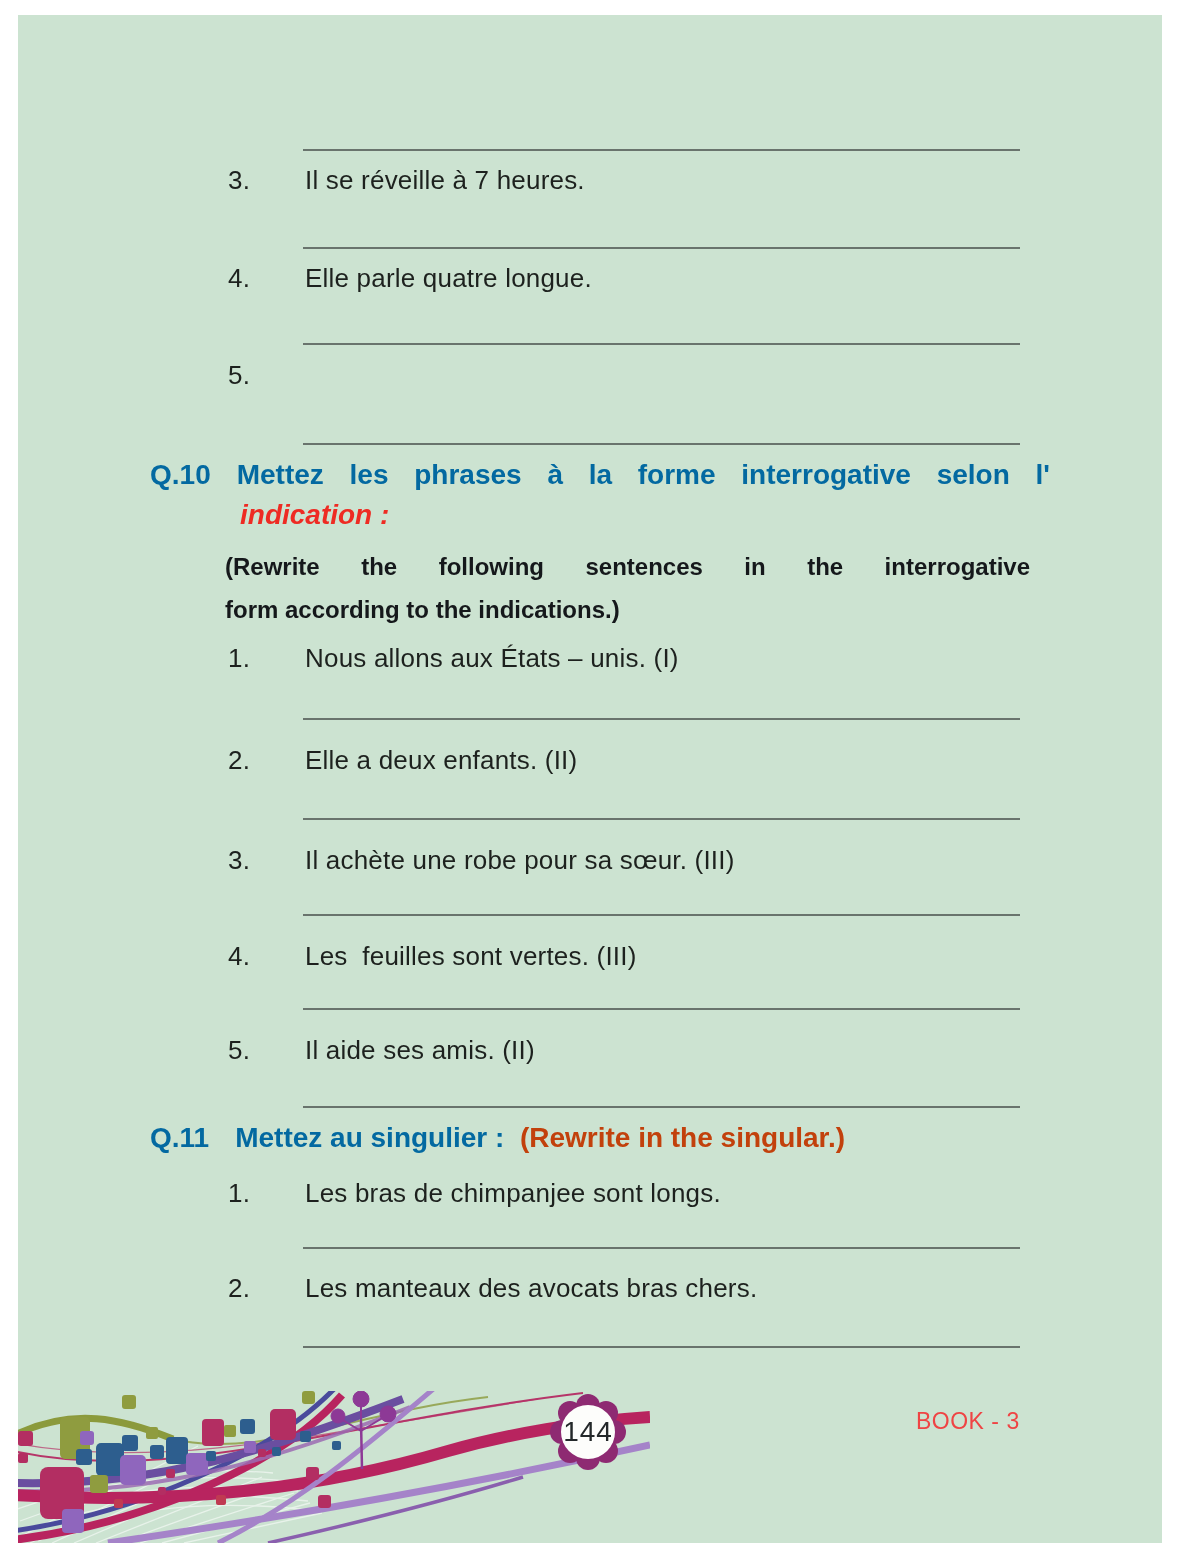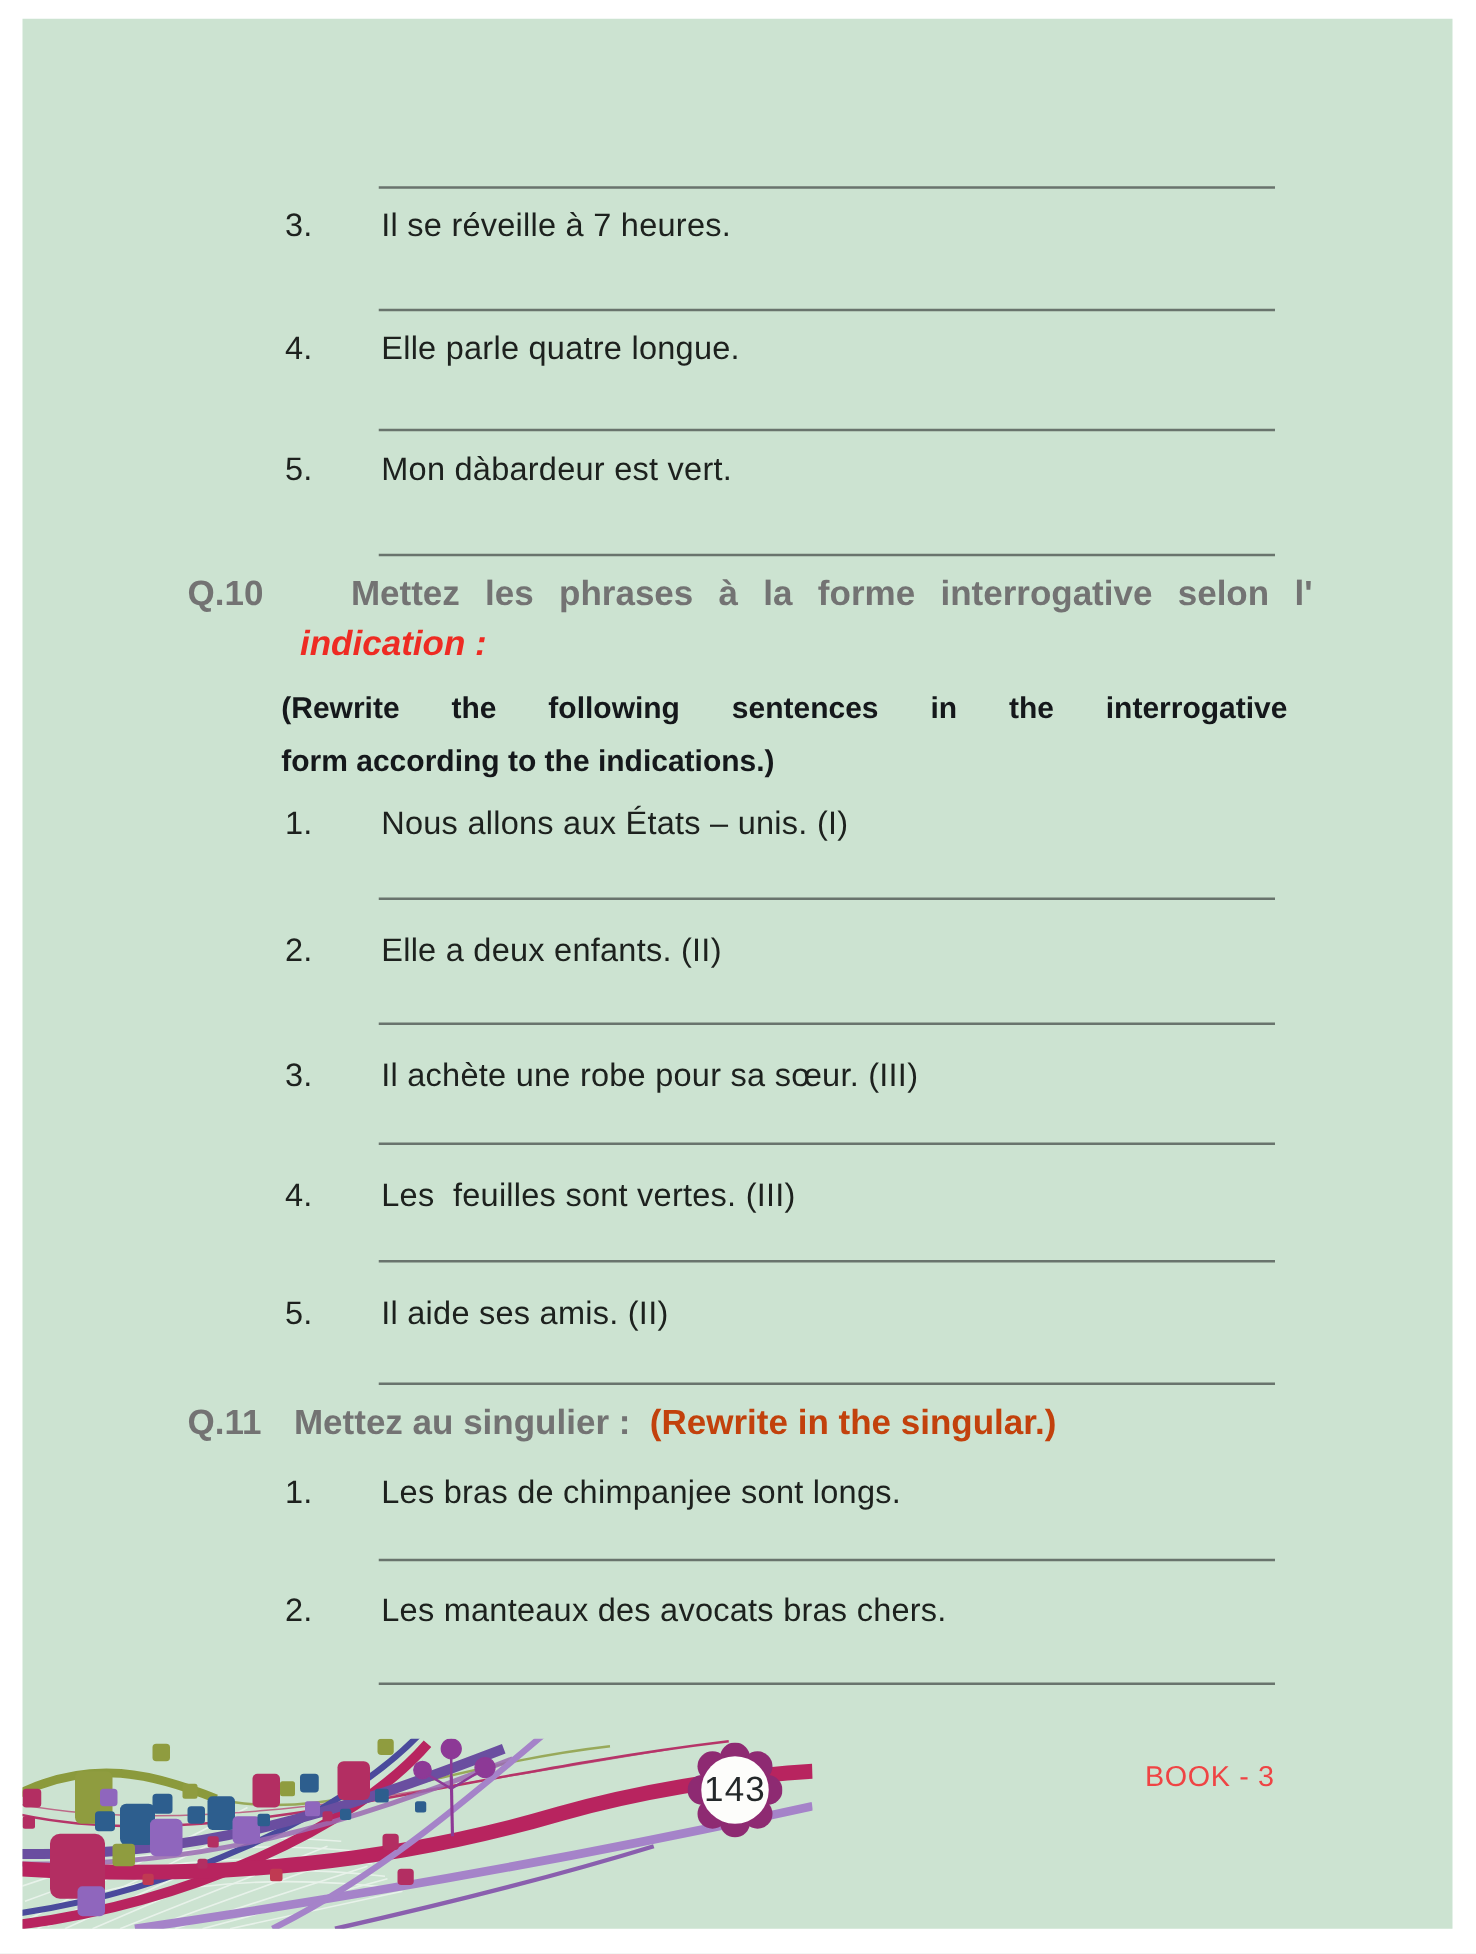--- a/index.html
+++ b/index.html
@@ -24,21 +24,21 @@
     position:absolute;left:228px;display:flex;
     font-size:26px;line-height:40px;color:#1d211e;
     letter-spacing:0.2px;
   }
   .item .num{width:77px;flex:0 0 77px;}
   .item .txt{white-space:pre-wrap;}
   .q-head{
     position:absolute;left:150px;width:900px;display:flex;
     font-weight:bold;font-size:28px;line-height:38px;
   }
-  .red{color:#737373;gap:44px;}
+  .red{color:#0369a1;}
   .blacktxt{color:#c2410c;}
   .q-label{flex:0 0 auto;margin-right:26px;}
   .just{flex:1 1 auto;text-align:justify;text-align-last:justify;}
   .sub-red{
     position:absolute;left:240px;font-weight:bold;font-size:28px;color:#ee2b23;font-style:italic;
   }
   .en-head{
     position:absolute;left:225px;width:805px;
     font-weight:bold;font-size:24px;line-height:38px;color:#15181b;
   }
@@ -70,21 +70,20 @@
     <span class="txt">Il se réveille à 7 heures.</span>
   </div>
   <div class="ansline" style="top:247px"></div>
   <div class="item" style="top:258px">
     <span class="num">4.</span>
     <span class="txt">Elle parle quatre longue.</span>
   </div>
   <div class="ansline" style="top:343px"></div>
   <div class="item" style="top:355px">
     <span class="num">5.</span>
-    <span class="txt">Mon dàbardeur est vert.</span>
   </div>
   <div class="ansline" style="top:443px"></div>
 
   <div class="q-head red" style="top:456px">
     <span class="q-label">Q.10</span>
     <span class="just">Mettez les phrases à la forme interrogative selon l'</span>
   </div>
   <div class="sub-red" style="top:499px">indication :</div>
   <div class="en-head en-just" style="top:548px">(Rewrite the following sentences in the interrogative</div>
   <div class="en-head" style="top:591px">form according to the indications.)</div>
@@ -206,17 +205,17 @@
         <circle cx="56" cy="19" r="12"></circle>
         <circle cx="64" cy="38" r="12"></circle>
         <circle cx="56" cy="57" r="12"></circle>
         <circle cx="38" cy="64" r="12"></circle>
         <circle cx="20" cy="57" r="12"></circle>
         <circle cx="12" cy="38" r="12"></circle>
         <circle cx="20" cy="19" r="12"></circle>
       </g>
       <circle cx="38" cy="38" r="27" fill="#fdfdfb"></circle>
     </svg>
-    <div class="badge-num">143</div>
+    <div class="badge-num">144</div>
   </div>
 
   <div class="book-label">BOOK - 3</div>
 </div>
 
 </body></html>

